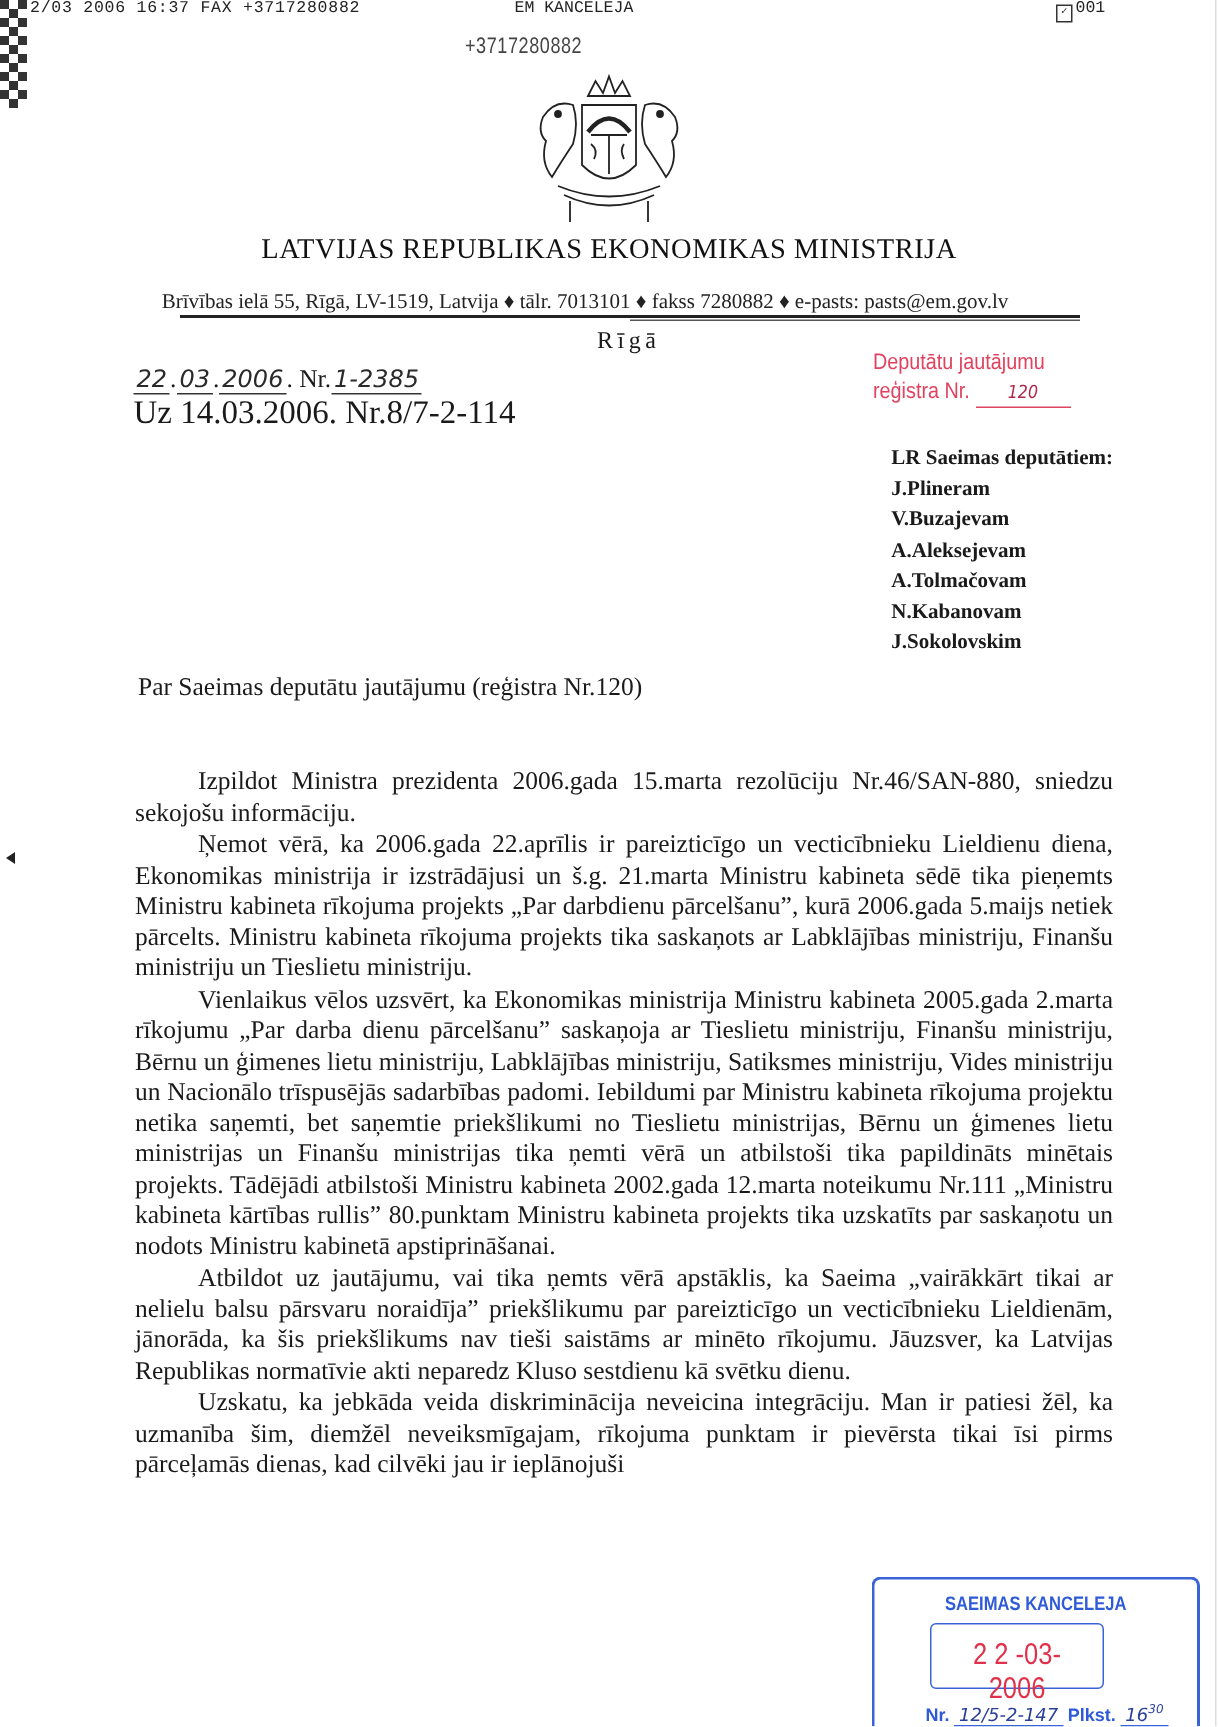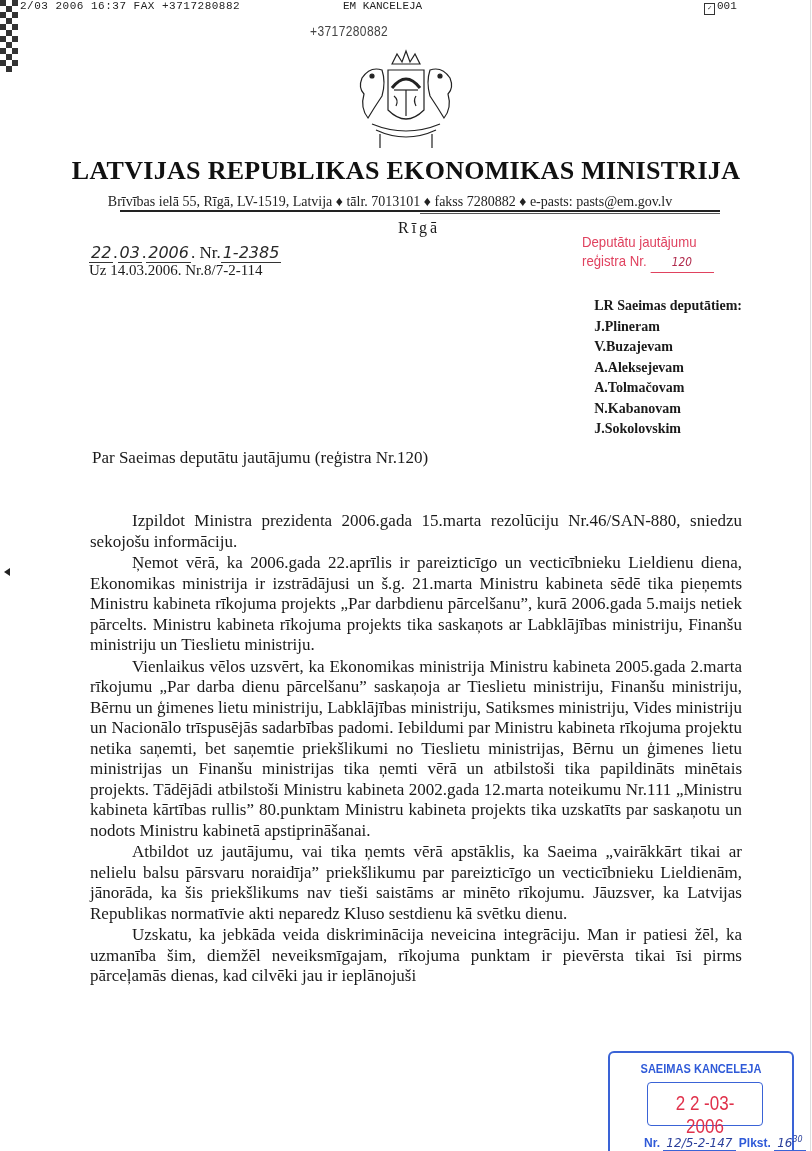--- a/index.html
+++ b/index.html
@@ -12,45 +12,45 @@
   .fax-page { left: 704px; }
   .fax-page-icon { display: inline-block; width: 9px; height: 10px; border: 1px solid #333; margin-right: 2px; vertical-align: -1px; font-size: 7px; line-height: 9px; text-align: center; }
 
   .checker { position: absolute; left: 0; top: 0; width: 20px; height: 80px; }
   .checker i { position: absolute; width: 6px; height: 6px; background: #333; }
 
   .fax-number { position: absolute; top: 22px; left: 310px; font-family: "Liberation Sans Narrow", "Liberation Sans", sans-serif; font-size: 15px; color: #444; letter-spacing: 0.5px; transform: scaleX(0.8); transform-origin: left; }
 
   .coat-of-arms { position: absolute; left: 352px; top: 48px; width: 108px; height: 104px; }
 
-  .ministry-title { position: absolute; top: 156px; left: 0; width: 812px; text-align: center; font-family: "Liberation Serif", serif; font-weight: bold; font-size: 26px; letter-spacing: 0.3px; color: #111; }
+  .ministry-title { position: absolute; top: 156px; left: 0; width: 812px; text-align: center; font-family: "Liberation Serif", serif; font-weight: normal; font-size: 19px; letter-spacing: 0.3px; color: #111; }
   .ministry-address { position: absolute; top: 194px; left: 0; width: 744px; text-align: center; font-size: 14px; color: #222; padding-left: 36px; box-sizing: border-box; }
   .header-rule { position: absolute; top: 210px; left: 120px; width: 600px; height: 2px; background: #222; }
   .header-rule2 { position: absolute; top: 213px; left: 420px; width: 300px; height: 1px; background: #555; }
 
   .city { position: absolute; top: 219px; left: 398px; font-size: 16px; letter-spacing: 3px; }
 
   .reg-no-line { position: absolute; top: 243px; left: 89px; font-size: 17px; }
   .hand { font-family: "DejaVu Sans", sans-serif; font-style: italic; font-size: 16px; color: #2a2a2a; border-bottom: 1px solid #333; display: inline-block; padding: 0 2px; }
-  .ref-line { position: absolute; top: 262px; left: 89px; font-size: 15px; }
+  .ref-line { position: absolute; top: 262px; left: 89px; font-size: 22px; }
 
   .red-stamp { position: absolute; top: 232px; left: 582px; color: #e0425f; font-family: "Liberation Sans", sans-serif; font-size: 15px; line-height: 19px; transform: scaleX(0.88); transform-origin: left; }
   .red-stamp .hand-red { font-family: "DejaVu Sans", sans-serif; font-style: italic; font-size: 12px; color: #b0284a; display: inline-block; border-bottom: 1px solid #e0425f; width: 72px; text-align: center; }
 
   .recipients { position: absolute; top: 296px; right: 70px; text-align: left; font-weight: bold; font-size: 14px; line-height: 20.5px; }
 
   .subject { position: absolute; top: 448px; left: 92px; font-size: 17px; }
 
   .body-text { position: absolute; top: 511px; left: 90px; width: 652px; font-size: 17px; line-height: 20.5px; text-align: justify; }
   .body-text p { margin: 0; text-indent: 42px; }
   .body-text p + p { margin-top: 1px; }
 
   .margin-arrow { position: absolute; top: 568px; left: 4px; width: 0; height: 0; border-top: 4px solid transparent; border-bottom: 4px solid transparent; border-right: 6px solid #222; }
 
-  .blue-stamp { position: absolute; left: 608px; top: 1051px; width: 186px; height: 100px; border: 2px solid #3a63d6; border-bottom: none; border-radius: 6px 6px 0 0; box-sizing: border-box; color: #2f5ad8; font-family: "Liberation Sans", sans-serif; }
+  .blue-stamp { position: absolute; left: 581px; top: 1051px; width: 219px; height: 100px; border: 2px solid #3a63d6; border-bottom: none; border-radius: 6px 6px 0 0; box-sizing: border-box; color: #2f5ad8; font-family: "Liberation Sans", sans-serif; }
   .blue-stamp .st-title { position: absolute; top: 8px; left: 0; width: 100%; text-align: center; font-weight: bold; font-size: 13px; transform: scaleX(0.85); }
   .blue-stamp .date-box { position: absolute; top: 29px; left: 37px; width: 114px; height: 42px; border: 1.5px solid #3a63d6; border-radius: 4px; }
   .blue-stamp .date-val { position: absolute; top: 9px; left: 0; width: 100%; text-align: center; color: #e0314b; font-size: 20px; transform: scaleX(0.85); }
   .blue-stamp .nr-row { position: absolute; top: 82px; left: 6px; font-size: 12px; font-weight: bold; white-space: nowrap; padding-left: 28px; }
   .blue-stamp .nr-hand { font-family: "DejaVu Sans", sans-serif; font-style: italic; font-weight: normal; font-size: 12px; color: #2a3f9a; border-bottom: 1px solid #3a63d6; display: inline-block; padding: 0 3px; }
   .blue-stamp sup { font-size: 8px; }
 
   .right-edge { position: absolute; right: 1px; top: 0; width: 1px; height: 1151px; background: #ddd; }
 </style>
 </head>

